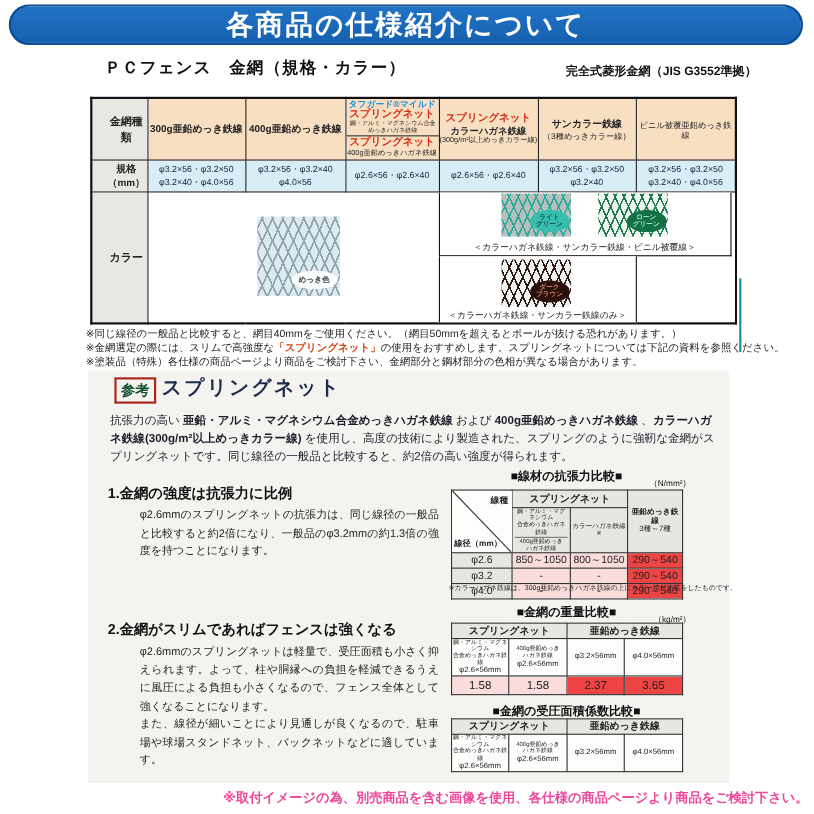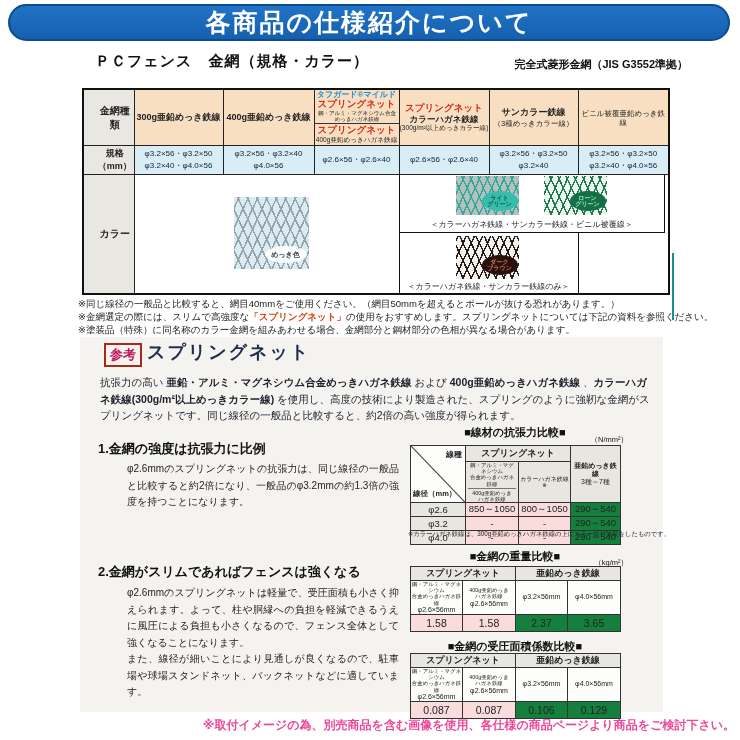--- a/index.html
+++ b/index.html
@@ -57,37 +57,37 @@
   .oval-db{right:1px;bottom:4px;width:36px;height:20px;background:#2a100a;color:#c87663;font-size:6px;}
   .cbox{position:absolute;box-sizing:border-box;border:1px solid #111;background:#fff;}
   .cap{position:absolute;left:0;right:0;text-align:center;font-size:8px;color:#222;white-space:nowrap;}
 
   
   .notes{position:absolute;left:78px;top:297px;font-size:9.5px;color:#222;line-height:13px;white-space:nowrap;}
   .notes .red{color:#d2440e;font-weight:bold;}
 
   
   .panel{position:absolute;left:80px;top:337px;width:583px;height:375px;background:#f4f3f0;}
-  .badge{position:absolute;left:104px;top:343px;border:2px solid #a8281e;color:#be185d;font-size:13px;font-weight:bold;
+  .badge{position:absolute;left:104px;top:343px;border:2px solid #a8281e;color:#14532d;font-size:13px;font-weight:bold;
     padding:1px 4px;background:#f4f3f0;}
   .ref-head{position:absolute;left:147px;top:340px;font-size:18px;font-weight:bold;color:#1d2c4c;letter-spacing:2px;}
   .intro{position:absolute;left:100px;top:374px;width:550px;font-size:10.5px;line-height:16.5px;color:#1c1c2a;}
   .intro .b{font-weight:bold;text-align:right;}
   .sec-title{position:absolute;font-size:13px;font-weight:bold;color:#111;}
   .sec-body{position:absolute;font-size:10px;line-height:16.5px;color:#222;width:272px;text-align:justify;}
 
   
   .ttl{position:absolute;width:210px;text-align:center;font-size:11px;font-weight:bold;color:#111;}
   .unit{position:absolute;width:218px;text-align:right;font-size:7.5px;color:#111;}
   .stbl{position:absolute;border-collapse:collapse;table-layout:fixed;}
   .stbl td{border:1px solid #333;padding:0;text-align:center;vertical-align:middle;overflow:hidden;}
   .stbl{border:1.5px solid #111;}
   .g{background:#e8e6e0;}
   .pink{background:#fbdcdc;}
-  .lb{background:#15803d;}
+  .lb{background:#ef4444;}
   .gh{font-size:9px;font-weight:bold;color:#222;}
   .th5{font-size:5.4px;line-height:1.15;color:#222;}
   .th7{font-size:7px;line-height:1.2;color:#222;}
   .dval{font-size:9.5px;color:#222;}
   .vval{font-size:10.5px;color:#222;}
   .diag{position:relative;background:#fdfdfc;}
   .diag svg{position:absolute;left:0;top:0;width:100%;height:100%;}
   .d-top{position:absolute;right:3px;top:3px;font-size:8px;font-weight:bold;}
   .d-bot{position:absolute;left:2px;bottom:3px;font-size:7.5px;font-weight:bold;}
   .fnote{position:absolute;left:408px;width:240px;font-size:6.3px;color:#222;white-space:nowrap;}
@@ -210,21 +210,21 @@
           </div>
         </td>
       </tr>
     </tbody>
       </table>
   </div>
 
   <div class="notes">
     <div>※同じ線径の一般品と比較すると、網目40mmをご使用ください。（網目50mmを超えるとボールが抜ける恐れがあります。）</div>
     <div><span>※金網選定の際には、スリムで高強度な</span><span class="red">「スプリングネット」</span><span>の使用をおすすめします。スプリングネットについては下記の資料を参照ください。</span></div>
-    <div>※塗装品（特殊）に同名称のカラー金網を組みあわせる場合、金網部分と鋼材部分の色相が異なる場合があります。</div>
+    <div>※塗装品（特殊）各仕様の商品ページより商品をご検討下さい、金網部分と鋼材部分の色相が異なる場合があります。</div>
   </div>
 
   <div class="panel"></div>
   <div class="badge">参考</div>
   <div class="ref-head">スプリングネット</div>
 
   <div class="intro">
     <span>抗張力の高い </span><span class="b">亜鉛・アルミ・マグネシウム合金めっきハガネ鉄線</span><span> および </span><span class="b">400g亜鉛めっきハガネ鉄線</span><span> 、</span><span class="b">カラーハガネ鉄線(300g/m²以上めっきカラー線)</span><span> を使用し、高度の技術により製造された、スプリングのように強靭な金網がスプリングネットです。同じ線径の一般品と比較すると、約2倍の高い強度が得られます。</span>
   </div>
 
@@ -350,26 +350,20 @@
             <div class="th7">φ2.6×56mm</div>
           </td>
       <td class="wcell">
         <div class="th5">400g亜鉛めっき</div>
             <div class="th5">ハガネ鉄線</div>
             <div class="th7">φ2.6×56mm</div>
           </td>
       <td class="wcell th7">φ3.2×56mm</td>
       <td class="wcell th7">φ4.0×56mm</td>
     </tr>
-    <tr style="height:17px">
-      <td class="pink vval">0.087</td>
-      <td class="pink vval">0.087</td>
-      <td class="lb vval">0.106</td>
-      <td class="lb vval">0.129</td>
-    </tr>
   </tbody>
     </table>
 
   <div class="tealline"></div>
 
   <div class="footer">※取付イメージの為、別売商品を含む画像を使用、各仕様の商品ページより商品をご検討下さい。</div>
 
 </div>
 
 </body></html>

